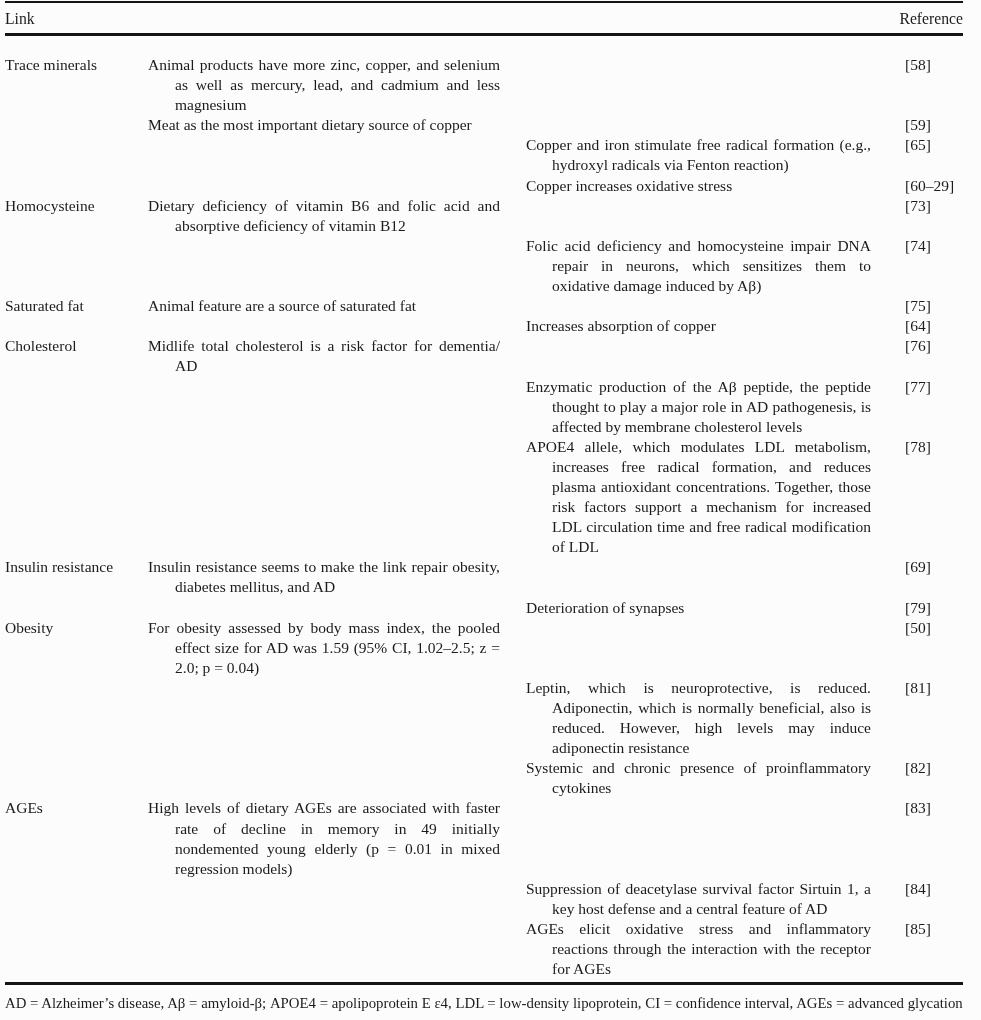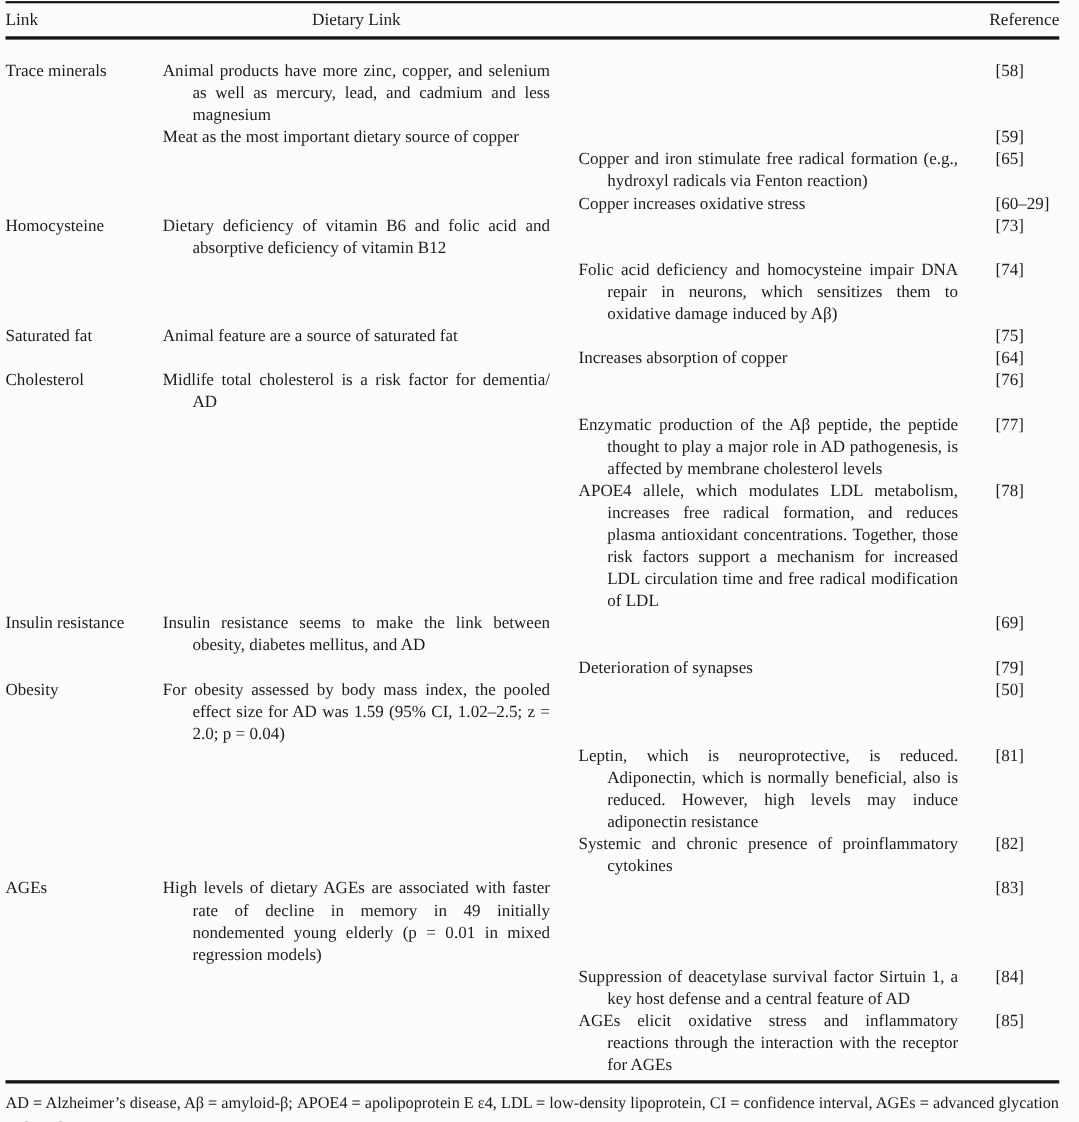--- a/index.html
+++ b/index.html
@@ -36,21 +36,20 @@
 </style>
 </head>
 <body>
 
 <div class="page">
 
   <div class="rule rule-top"></div>
 
   <div class="hdr">
     <div class="h-link">Link</div>
-    <div class="h-diet">Dietary Link</div>
     <div class="h-ref">Reference</div>
   </div>
 
   <div class="rule rule-thick"></div>
 
   <div class="tbody">
 
     <div class="row">
       <div class="c-link">Trace minerals</div>
       <div class="c-diet">Animal products have more zinc, copper, and selenium as well as mercury, lead, and cadmium and less magnesium</div>
@@ -123,21 +122,21 @@
 
     <div class="row">
       <div class="c-link"></div>
       <div class="c-diet"></div>
       <div class="c-mech">APOE4 allele, which modulates LDL metabolism, increases free radical formation, and reduces plasma antioxidant concentrations. Together, those risk factors support a mechanism for increased LDL circulation time and free radical modification of LDL</div>
       <div class="c-ref">[78]</div>
     </div>
 
     <div class="row">
       <div class="c-link">Insulin resistance</div>
-      <div class="c-diet">Insulin resistance seems to make the link between obesity, diabetes mellitus, and AD</div>
+      <div class="c-diet">Insulin resistance seems to make the link repair obesity, diabetes mellitus, and AD</div>
       <div class="c-mech"></div>
       <div class="c-ref">[69]</div>
     </div>
 
     <div class="row">
       <div class="c-link"></div>
       <div class="c-diet"></div>
       <div class="c-mech">Deterioration of synapses</div>
       <div class="c-ref">[79]</div>
     </div>

